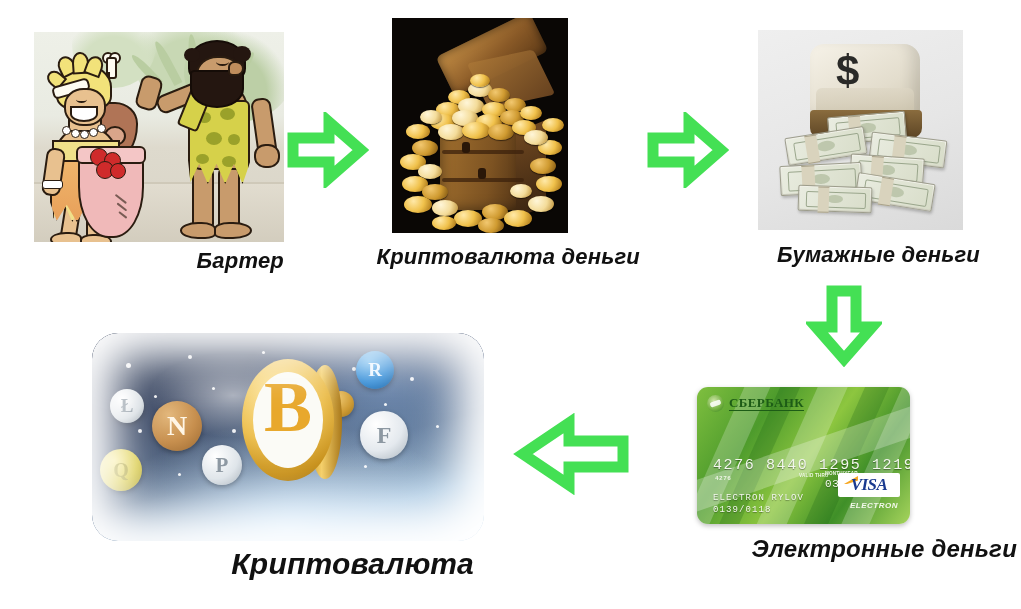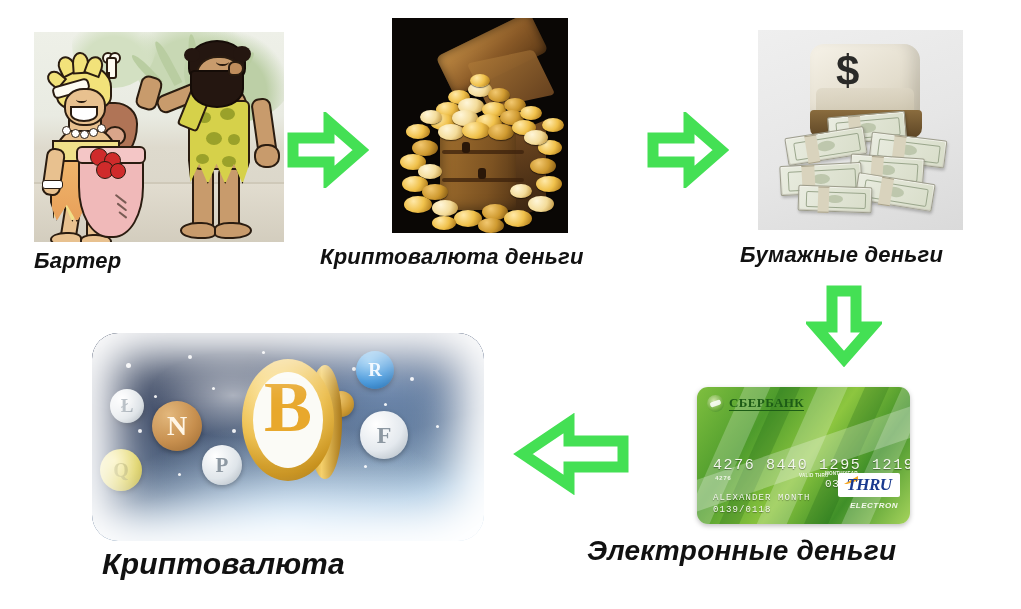--- a/index.html
+++ b/index.html
@@ -3,21 +3,21 @@
 <meta charset="utf-8">
 <style>
   html,body{margin:0;padding:0;}
   body{
     width:1021px;height:609px;background:#ffffff;overflow:hidden;
     font-family:"Liberation Sans","DejaVu Sans",sans-serif;position:relative;
   }
   .stage{position:absolute;inset:0;}
   .node{position:absolute;}
   .caption{
-    position:absolute;text-align:left;font-weight:bold;font-style:italic;
+    position:absolute;text-align:right;font-weight:bold;font-style:italic;
     color:#111;white-space:nowrap;letter-spacing:.2px;
   }
 
   
   .arrow{position:absolute;}
   .arrow svg{display:block;width:100%;height:100%;}
   .arrow path{fill:#ffffff;stroke:#44e054;stroke-width:11;stroke-linejoin:miter;}
 
   
   .barter{
@@ -452,30 +452,30 @@
         <div class="sber-mark"></div>
         <div class="sber-txt">СБЕРБАНК</div>
       </div>
 
       <div class="pan">4276 8440 1295 1219</div>
       <div class="pan-small">4276</div>
       <div class="valid">VALID THRU</div>
       <div class="monthyear">MONTH/YEAR</div>
       <div class="expiry">03/13</div>
       <div class="holder">
-        <div>ALEXANDER MONTH</div>
+        <div>ELECTRON RYLOV</div>
         <div>0139/0118</div>
       </div>
       <div class="visa">
         <div class="visa-swoosh"></div>
-        <div class="visa-txt">THRU</div>
+        <div class="visa-txt">VISA</div>
       </div>
       <div class="electron">ELECTRON</div>
     </div>
-    <div class="caption" style="left:-110px;top:148px;width:430px;font-size:28px;">Электронные деньги</div>
+    <div class="caption" style="left:-110px;top:148px;width:430px;font-size:24px;">Электронные деньги</div>
   </div>
 
   <div class="arrow" style="left:513px;top:413px;width:118px;height:82px;">
     <svg viewBox="0 0 118 82" preserveAspectRatio="none">
       <path d="M110 28 L56 28 L56 10 L10 41 L56 72 L56 54 L110 54 Z"></path>
     </svg>
   </div>
 
   <div class="node" style="left:92px;top:333px;">
     <div class="crypto-box">

